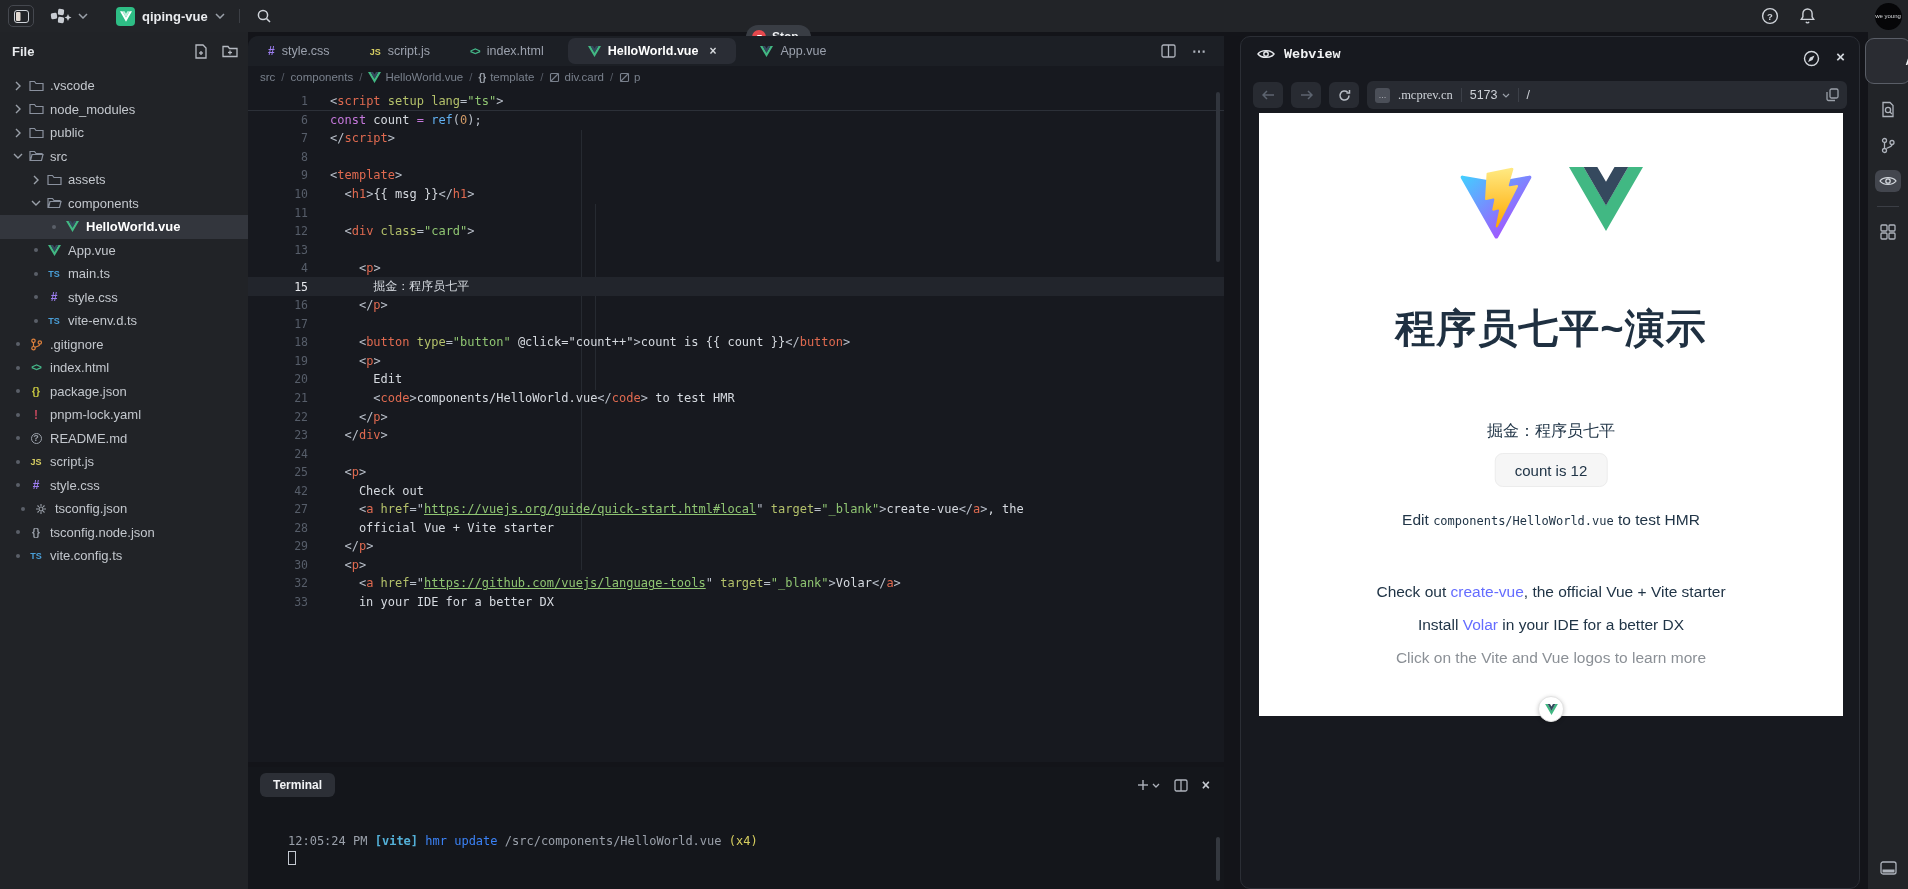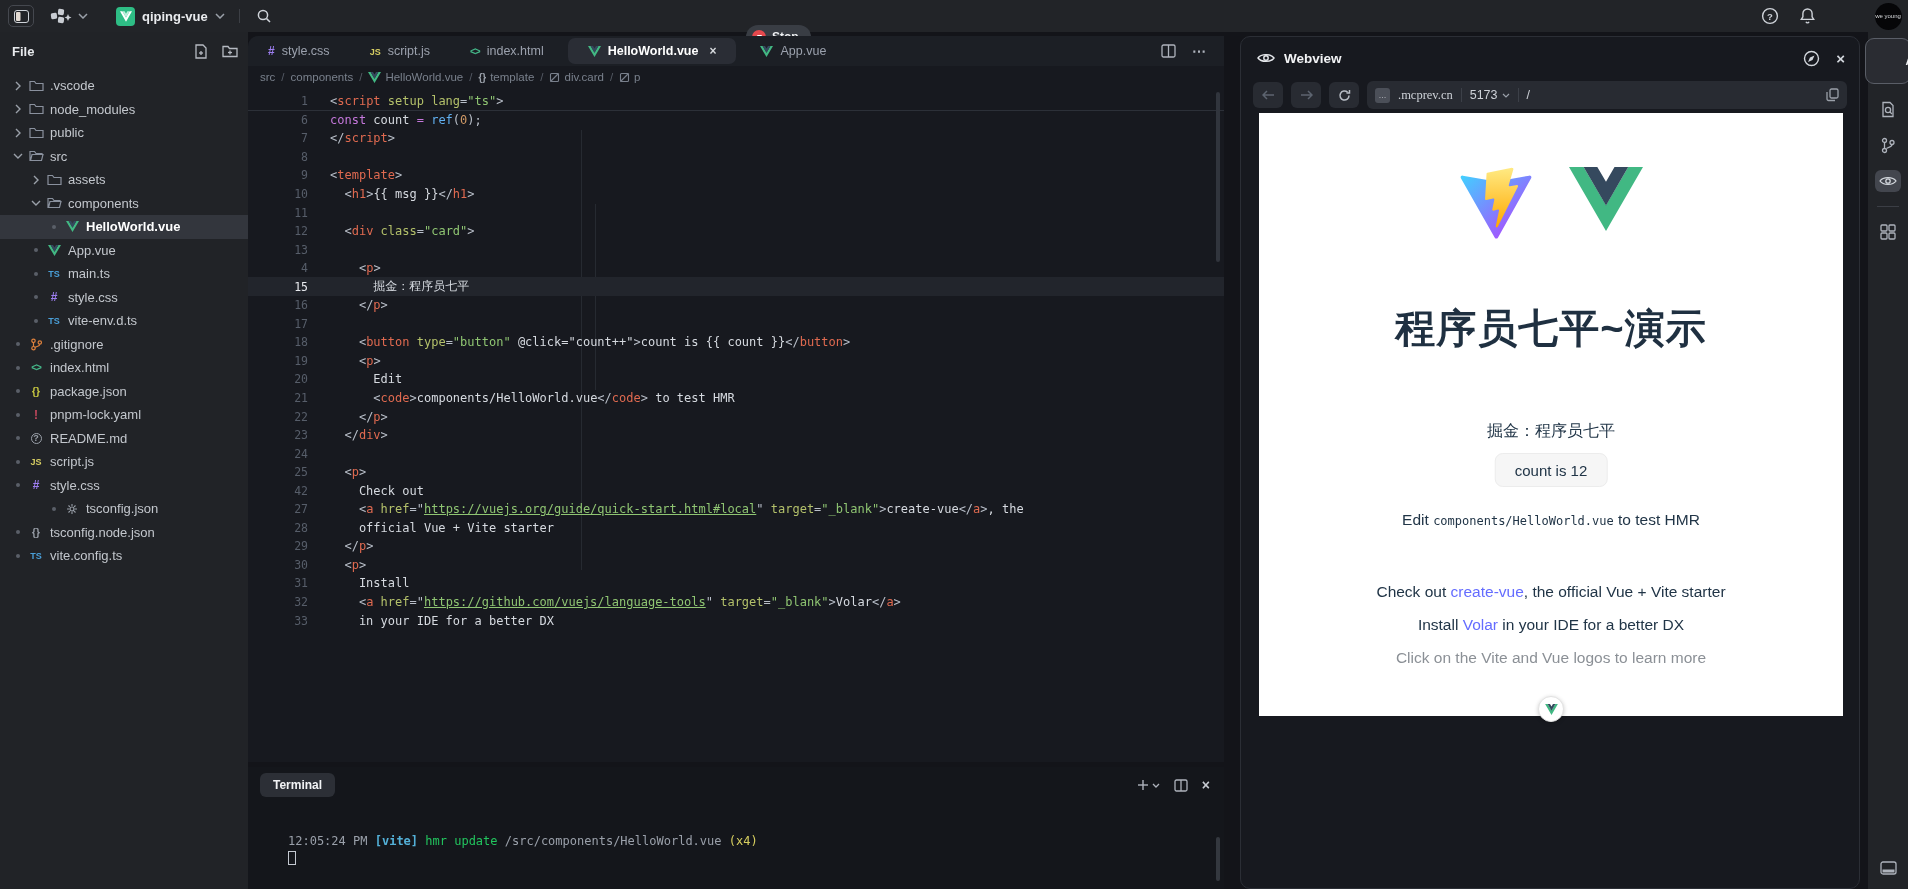--- a/index.html
+++ b/index.html
@@ -75,27 +75,27 @@
   .tok-kw{color:#c678dd} .tok-fn{color:#61afef} .tok-num{color:#d19a66} .tok-txt{color:#d6dae0}
   .guide { position:absolute; width:1px; background:#262a31; }
   #code-scrollthumb { position:absolute; right:4px; top:56px; width:4px; height:170px; background:#31353d; border-radius:2px; }
 
   
   #terminal-card { position:absolute; left:248px; top:767px; width:976px; height:122px; background:#14161b; border-radius:0; }
   #terminal-head { display:flex; align-items:center; padding:6px 14px 0 12px; }
   #terminal-tab { background:#2c2f36; color:#f2f3f5; font-size:12px; font-weight:600; padding:5px 13px; border-radius:6px; }
   #terminal-icons { margin-left:auto; display:flex; align-items:center; gap:14px; }
   #terminal-body { position:absolute; left:40px; top:66px; font-family:"DejaVu Sans Mono", monospace; font-size:12px; line-height:16px; }
-  .tk-dim{color:#9aa0aa} .tk-cyan{color:#53b0d8;font-weight:700} .tk-green{color:#22c55e} .tk-yellow{color:#d6ce5f}
+  .tk-dim{color:#9aa0aa} .tk-cyan{color:#53b0d8;font-weight:700} .tk-green{color:#3b82f6} .tk-yellow{color:#d6ce5f}
   #term-cursor { display:inline-block; width:8px; height:14px; border:1px solid #c3c8d0; margin-top:2px; }
   #term-scrollthumb { position:absolute; right:4px; bottom:8px; width:4px; height:44px; background:#34383f; border-radius:2px; }
 
   
   #webview-card { position:absolute; left:1240px; top:36px; width:620px; height:853px; background:#17191f; border:1px solid #2b2e35; border-radius:10px; }
-  #wv-head { height:32px; display:flex; align-items:center; padding:10px 14px 0 16px; }
+  #wv-head { height:32px; display:flex; padding:10px 14px 0 16px;font-family:Liberation Mono, monospace; }
   #wv-head b { color:#f2f3f5; font-size:13.5px; margin-left:9px; }
   #wv-head-right { margin-left:auto; display:flex; align-items:center; gap:16px; }
   #wv-nav { display:flex; align-items:center; gap:8px; padding:12px 12px 0 12px; }
   .nav-btn { width:30px; height:26px; border-radius:6px; background:#282b32; display:flex; align-items:center; justify-content:center; }
   #url-bar { flex:1; height:28px; border-radius:6px; background:#282b32; display:flex; align-items:center; padding:0 8px; gap:8px; }
   #url-fav { width:15px; height:15px; border-radius:3px; background:#4b4f58; color:#d9dbdf; font-size:8px; display:flex; align-items:center; justify-content:center; }
   #url-host { color:#cdd1d7; font-size:12.5px;font-family:Liberation Serif, serif; }
   .url-sep { width:1px; height:14px; background:#3c4048; }
   #url-port { color:#cdd1d7; font-size:12.5px; display:flex; align-items:center; gap:4px; }
   #url-path { color:#cdd1d7; font-size:12.5px; flex:1; }
@@ -434,21 +434,21 @@
       </div>
       <div class="tree-row" style="padding-left: 10px;">
         <span class="t-pre">
           <span class="t-dot"></span>
         </span>
         <span class="t-ic">
           <span class="glyph g-css">#</span>
         </span>
         <span>style.css</span>
       </div>
-      <div class="tree-row" style="padding-left: 28px; margin-left: 18px;">
+      <div class="tree-row" style="padding-left: 15px;">
         <span class="t-pre">
           <span class="t-dot"></span>
         </span>
         <span class="t-ic">
           <svg width="12" height="12" viewBox="0 0 12 12">
             <circle cx="6" cy="6" r="2" fill="none" stroke="#9aa0a9" stroke-width="1.2"></circle>
             <path d="M6 1v2 M6 9v2 M1 6h2 M9 6h2 M2.5 2.5l1.4 1.4 M8.1 8.1l1.4 1.4 M9.5 2.5 8.1 3.9 M3.9 8.1 2.5 9.5" stroke="#9aa0a9" stroke-width="1.1"></path>
           </svg>
         </span>
         <span>tsconfig.json</span>
@@ -586,21 +586,20 @@
         <div class="code-row"><span class="ln">21</span><span class="lc"><span class="tok-txt">      </span><span class="tok-p">&lt;</span><span class="tok-tag">code</span><span class="tok-p">&gt;</span><span class="tok-txt">components/HelloWorld.vue</span><span class="tok-p">&lt;/</span><span class="tok-tag">code</span><span class="tok-p">&gt;</span><span class="tok-txt"> to test HMR</span></span></div>
         <div class="code-row"><span class="ln">22</span><span class="lc"><span class="tok-txt">    </span><span class="tok-p">&lt;/</span><span class="tok-tag">p</span><span class="tok-p">&gt;</span></span></div>
         <div class="code-row"><span class="ln">23</span><span class="lc"><span class="tok-txt">  </span><span class="tok-p">&lt;/</span><span class="tok-tag">div</span><span class="tok-p">&gt;</span></span></div>
         <div class="code-row"><span class="ln">24</span><span class="lc"></span></div>
         <div class="code-row"><span class="ln">25</span><span class="lc"><span class="tok-txt">  </span><span class="tok-p">&lt;</span><span class="tok-tag">p</span><span class="tok-p">&gt;</span></span></div>
         <div class="code-row"><span class="ln">42</span><span class="lc"><span class="tok-txt">    Check out</span></span></div>
         <div class="code-row"><span class="ln">27</span><span class="lc"><span class="tok-txt">    </span><span class="tok-p">&lt;</span><span class="tok-tag">a</span><span class="tok-attr"> href</span><span class="tok-p">="</span><span class="tok-strU">https://vuejs.org/guide/quick-start.html#local</span><span class="tok-p">"</span><span class="tok-attr"> target</span><span class="tok-p">=</span><span class="tok-str">"_blank"</span><span class="tok-p">&gt;</span><span class="tok-txt">create-vue</span><span class="tok-p">&lt;/</span><span class="tok-tag">a</span><span class="tok-p">&gt;</span><span class="tok-txt">, the</span></span></div>
         <div class="code-row"><span class="ln">28</span><span class="lc"><span class="tok-txt">    official Vue + Vite starter</span></span></div>
         <div class="code-row"><span class="ln">29</span><span class="lc"><span class="tok-txt">  </span><span class="tok-p">&lt;/</span><span class="tok-tag">p</span><span class="tok-p">&gt;</span></span></div>
         <div class="code-row"><span class="ln">30</span><span class="lc"><span class="tok-txt">  </span><span class="tok-p">&lt;</span><span class="tok-tag">p</span><span class="tok-p">&gt;</span></span></div>
-        <div class="code-row"><span class="ln">31</span><span class="lc"><span class="tok-txt">    Install</span></span></div>
         <div class="code-row"><span class="ln">32</span><span class="lc"><span class="tok-txt">    </span><span class="tok-p">&lt;</span><span class="tok-tag">a</span><span class="tok-attr"> href</span><span class="tok-p">="</span><span class="tok-strU">https://github.com/vuejs/language-tools</span><span class="tok-p">"</span><span class="tok-attr"> target</span><span class="tok-p">=</span><span class="tok-str">"_blank"</span><span class="tok-p">&gt;</span><span class="tok-txt">Volar</span><span class="tok-p">&lt;/</span><span class="tok-tag">a</span><span class="tok-p">&gt;</span></span></div>
         <div class="code-row"><span class="ln">33</span><span class="lc"><span class="tok-txt">    in your IDE for a better DX</span></span></div>
       </div>
   </div>
   <div id="code-scrollthumb"></div>
 </div>
 
 <div id="terminal-card">
   <div id="terminal-head">
     <span id="terminal-tab">Terminal</span>

